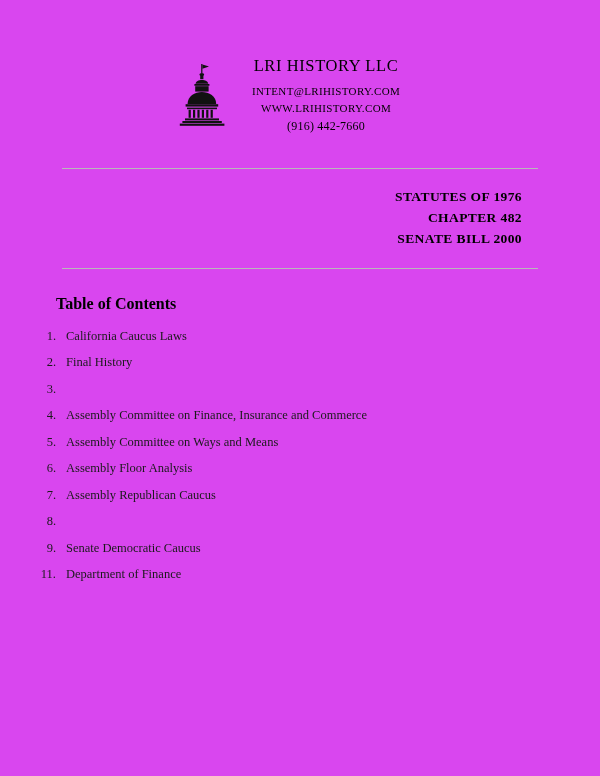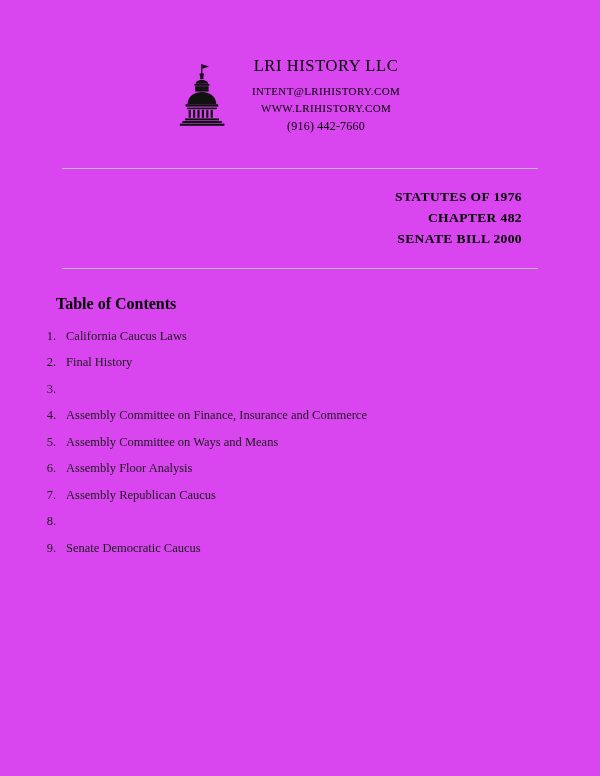--- a/index.html
+++ b/index.html
@@ -213,15 +213,19 @@
       <span class="toc-num">7.</span>
       <span class="toc-text">Assembly Republican Caucus</span>
     </li>
     <li>
       <span class="toc-num">8.</span>
     </li>
     <li>
       <span class="toc-num">9.</span>
       <span class="toc-text">Senate Democratic Caucus</span>
     </li>
+    <li>
+      <span class="toc-num">11.</span>
+      <span class="toc-text">Department of Finance</span>
+    </li>
   </ol>
 
 </div>
 
 </body></html>

